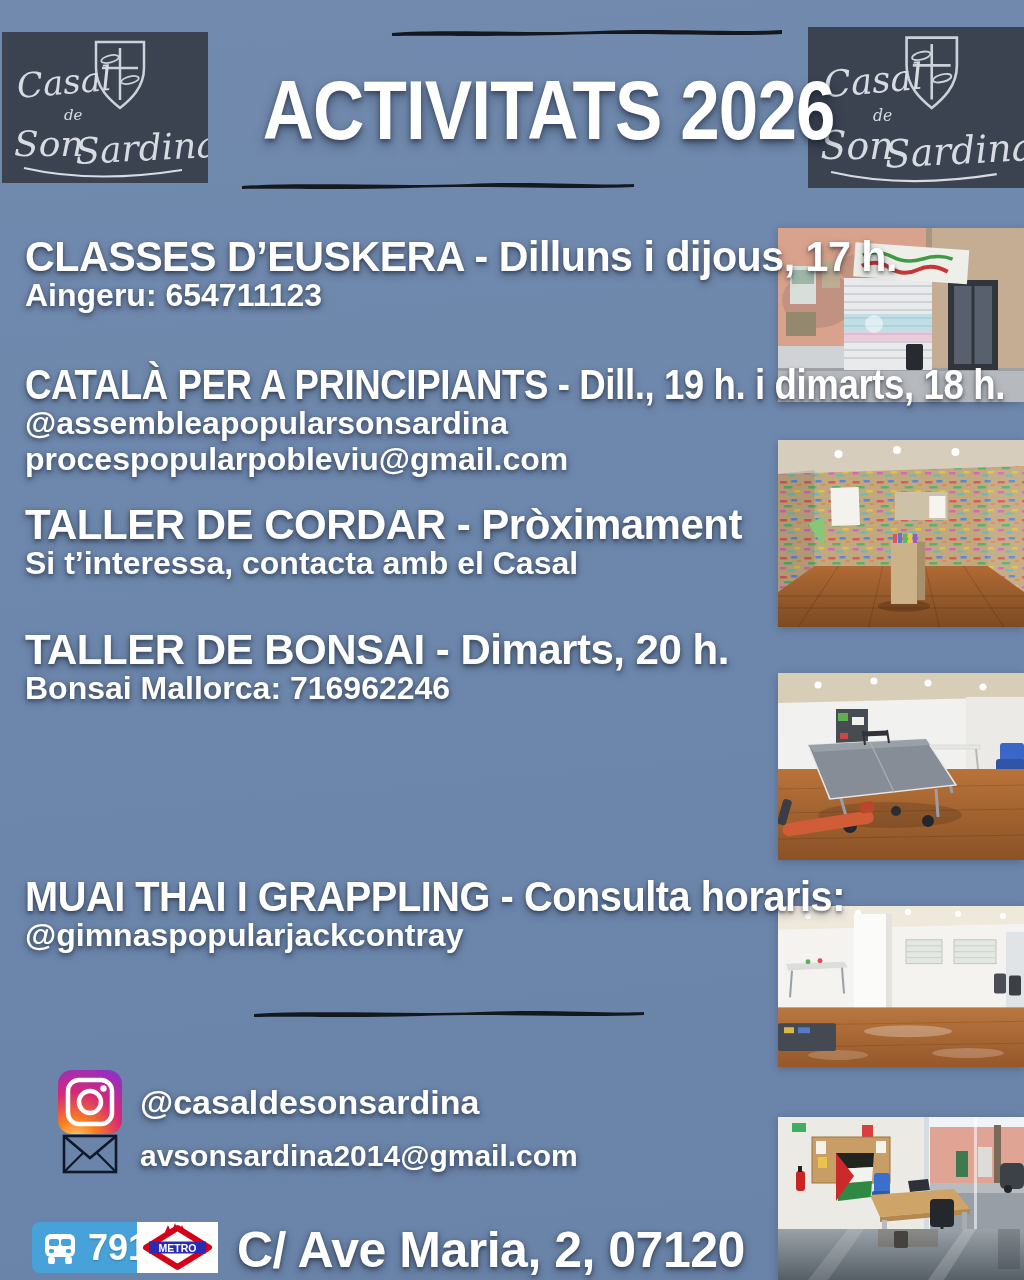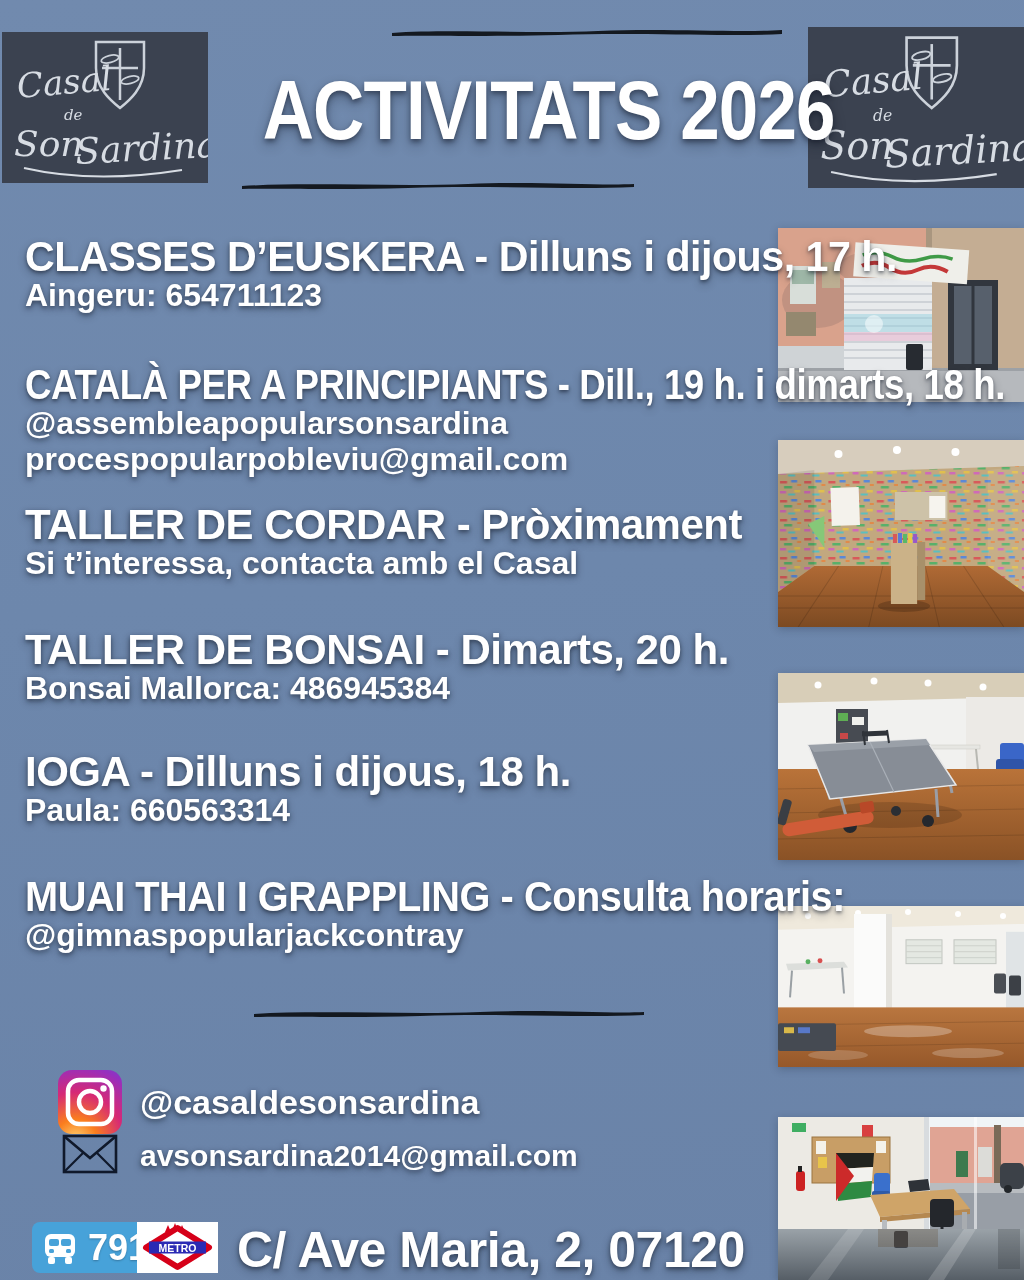--- a/index.html
+++ b/index.html
@@ -366,27 +366,23 @@
     <span class="act-detail">procespopularpobleviu@gmail.com</span>
   </div>
 
   <div class="abs section" style="top:505px;">
     <span class="act-title">TALLER DE CORDAR - Pròximament</span>
     <span class="act-detail">Si t’interessa, contacta amb el Casal</span>
   </div>
 
   <div class="abs section" style="top:630px;">
     <span class="act-title">TALLER DE BONSAI - Dimarts, 20 h.</span>
-    <span class="act-detail">Bonsai Mallorca: 486945384</span>
-  </div>
-
-  <div class="abs section" style="top:752px;">
-    <span class="act-title">IOGA - Dilluns i dijous, 18 h.</span>
-    <span class="act-detail">Paula: 660563314</span>
-  </div>
+    <span class="act-detail">Bonsai Mallorca: 716962246</span>
+  </div>
+
 
   <div class="abs section" style="top:877px;">
     <span class="act-title" style="transform: scaleX(0.9467);">MUAI THAI I GRAPPLING - Consulta horaris:</span>
     <span class="act-detail">@gimnaspopularjackcontray</span>
   </div>
 
   <div class="abs brush" style="left:250px;top:1006px;width:398px;height:12px;">
     <svg viewBox="0 0 398 12" width="398" height="12">
         <path d="M4,6 C70,2 160,7 230,4 C300,1 360,6 394,4 L394,7 C330,10 250,5 170,8 C100,10 40,8 4,9 Z" fill="#0c0f14" opacity=".92"></path>
       </svg>

